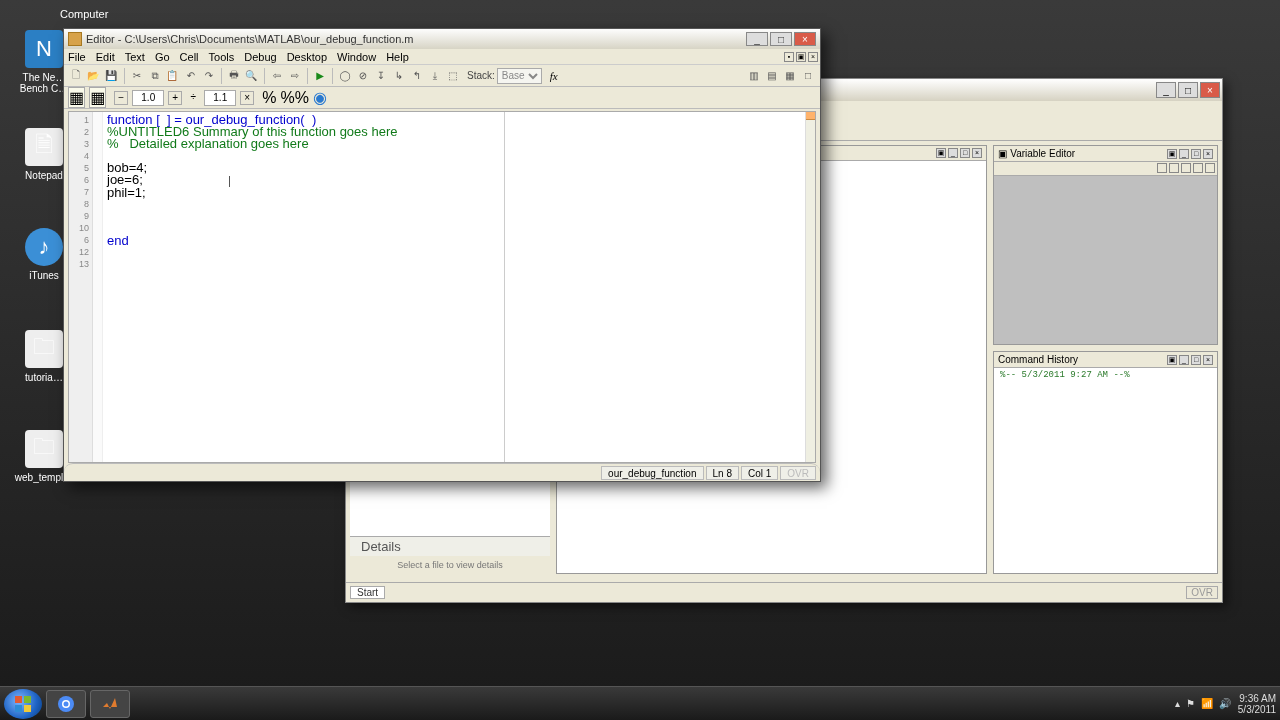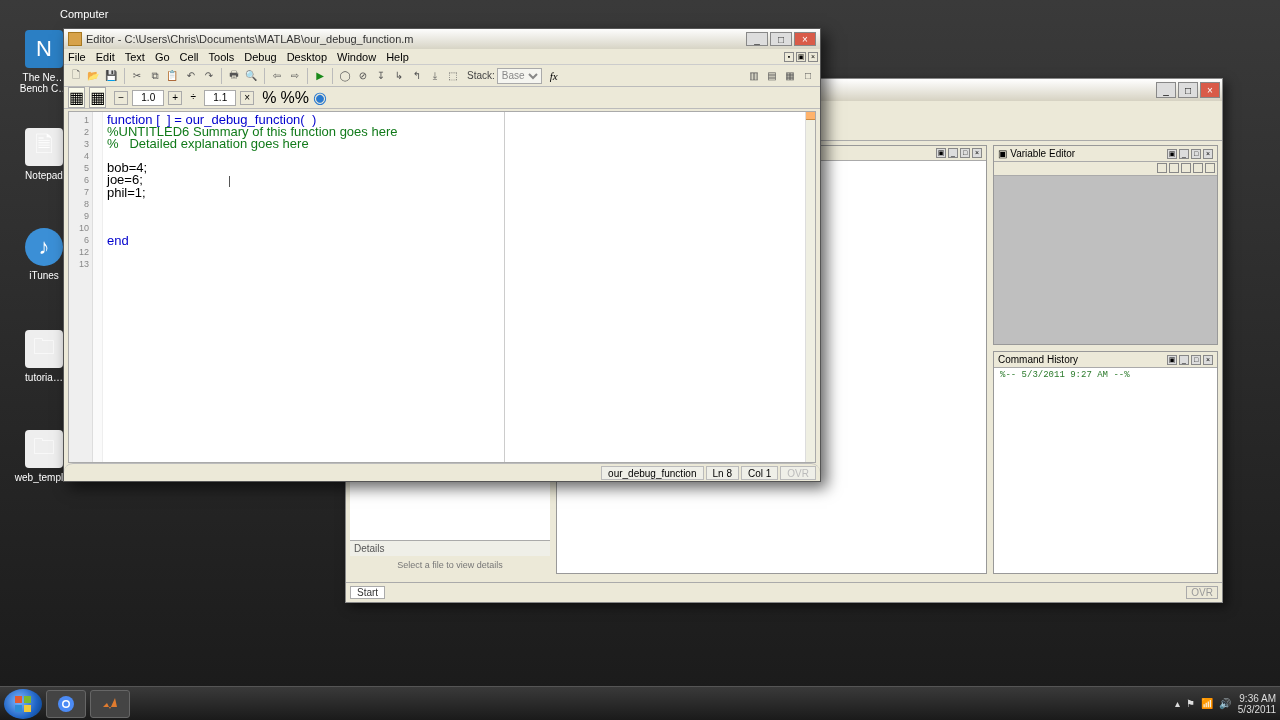--- a/index.html
+++ b/index.html
@@ -23,21 +23,21 @@
 .mw-titlebar { height: 22px; background: linear-gradient(180deg, #fff, #d6d2c2); display: flex; align-items: center; justify-content: flex-end; padding: 0 2px; }
 .win-btn { width: 20px; height: 16px; margin-left: 2px; background: #ddd; border: 1px solid #888; font-size: 10px; display: flex; align-items: center; justify-content: center; cursor: pointer; }
 .win-btn.close { background: #d95b49; color: #fff; }
 .mw-toolbar { height: 40px; border-bottom: 1px solid #aaa; background: #ece9d8; }
 .mw-body { position: absolute; top: 62px; bottom: 24px; left: 0; right: 0; display: flex; gap: 6px; padding: 4px; }
 .mw-panel { background: #fff; border: 1px solid #999; flex: 1; display: flex; flex-direction: column; position: relative; }
 .mw-panel-title { font-size: 10px; padding: 2px 4px; background: #ece9d8; border-bottom: 1px solid #aaa; display: flex; align-items: center; justify-content: space-between; }
 .mw-panel-title .tiny-btns { display: flex; gap: 2px; }
 .mw-panel-title .tiny-btns span { width: 10px; height: 10px; border: 1px solid #888; background: #ddd; font-size: 7px; line-height: 8px; text-align: center; cursor: pointer; }
 .mw-left { width: 200px; display: flex; flex-direction: column; }
-.mw-left .details { font-size: 10px; color: #555; padding: 2px 4px; border-top: 1px solid #aaa; background: #efefe8; }
+.mw-left .details { font-size: 13px; color: #555; padding: 2px 11px; border-top: 1px solid #aaa; background: #efefe8; }
 .mw-left .details-hint { font-size: 9px; color: #777; text-align: center; padding: 4px; }
 .mw-center { flex: 1.3; }
 .mw-center .link { color: #3b5ba5; font-size: 10px; padding: 4px; text-decoration: underline; cursor: pointer; }
 .mw-right { width: 225px; display: flex; flex-direction: column; gap: 6px; }
 .mw-right-top { flex: 0.9; background: #bfbfbf; }
 .mw-right-bottom { flex: 1; }
 .mw-cmd { height: 20px; border-top: 1px solid #aaa; display: flex; align-items: center; padding: 0 4px; font-size: 10px; color: #666; background: #ece9d8; position: absolute; bottom: 0; left: 0; right: 0; }
 .mw-cmd .start-tag { background: #fff; border: 1px solid #aaa; padding: 0 6px; color: #333; }
 .mw-cmd .ovr { margin-left: auto; border: 1px solid #aaa; padding: 0 4px; color: #999; }
 .hist-text { font-size: 9px; color: #2a7a2a; padding: 2px 6px; font-family: 'Courier New', monospace; }

